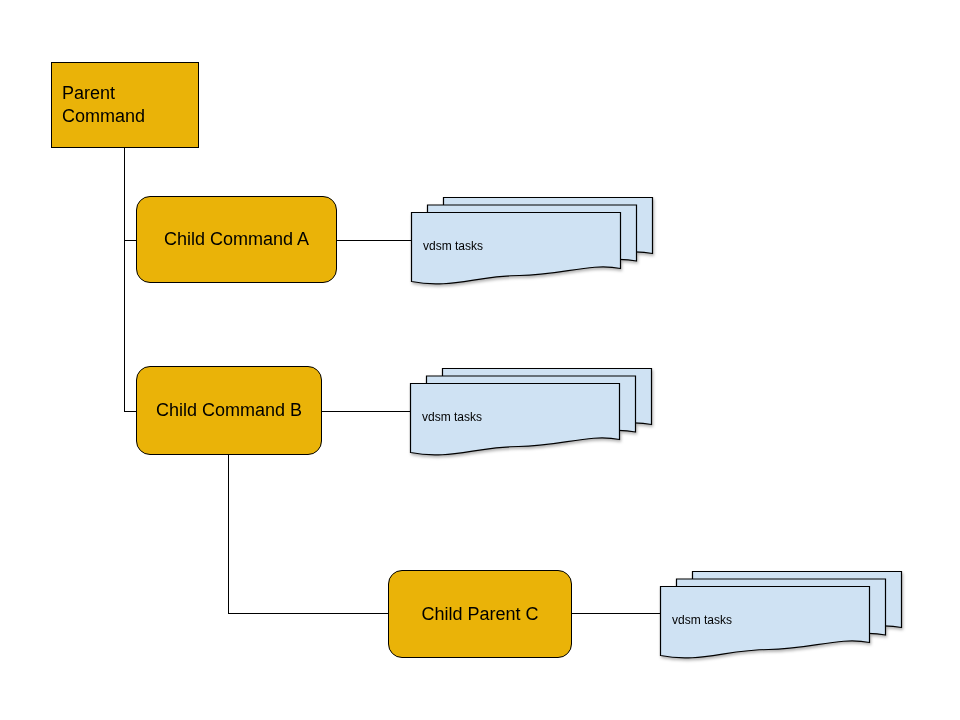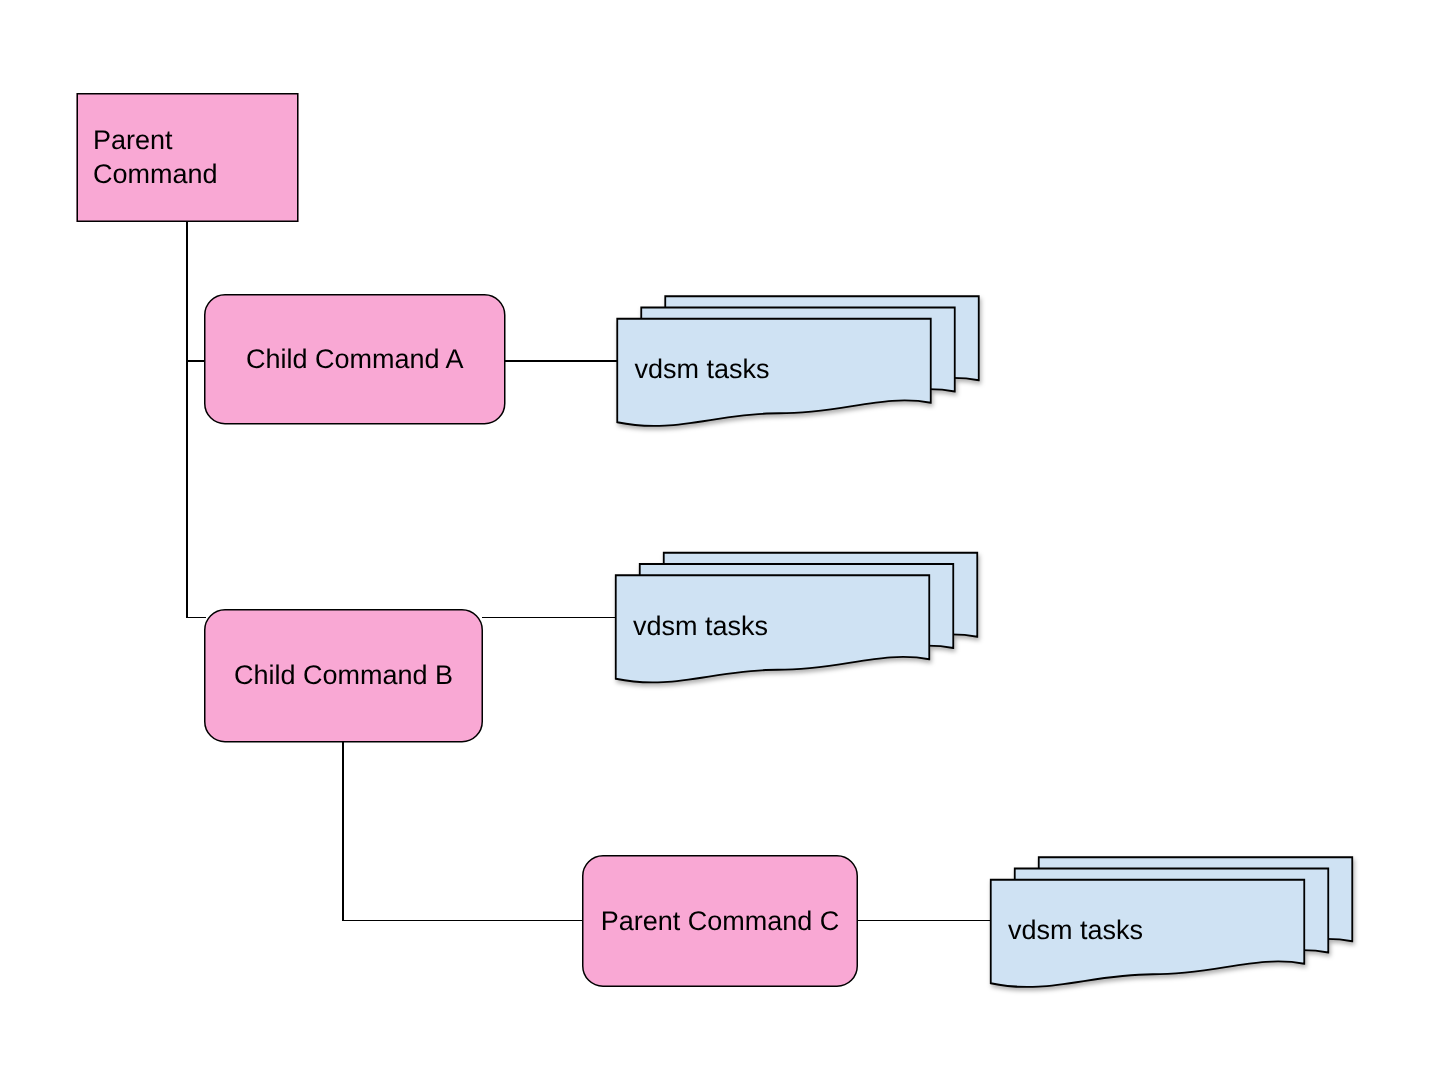--- a/index.html
+++ b/index.html
@@ -20,21 +20,21 @@
   }
   svg.connectors path {
     fill: none;
     stroke: #000000;
     stroke-width: 1;
     shape-rendering: crispEdges;
   }
   .node {
     position: absolute;
     box-sizing: border-box;
-    background: #f9a8d4;
+    background: #eab308;
     border: 1px solid #000000;
     display: flex;
     align-items: center;
     font-size: 18px;
     line-height: 23px;
   }
   .node.sharp {
     justify-content: flex-start;
     padding-left: 10px;
     white-space: pre-line;
@@ -50,21 +50,21 @@
   .doc-stack svg {
     position: absolute;
     left: 0; top: 0;
     overflow: visible;
     filter: drop-shadow(1px 2px 1.5px rgba(0,0,0,0.30));
   }
   .doc-stack .doc-label {
     position: absolute;
     left: 12px;
     top: 39px;
-    font-size: 18px;
+    font-size: 12px;
     line-height: 20px;
     white-space: nowrap;
   }
 </style>
 </head>
 <body>
 
 <div class="canvas">
 
   <svg class="connectors" viewBox="0 0 960 720">
@@ -78,26 +78,26 @@
 
   <div class="node sharp" style="left:51px; top:62px; width:148px; height:86px;">
     <span>Parent
 Command</span>
   </div>
 
   <div class="node rounded" style="left:136px; top:196px; width:201px; height:87px;">
     <span>Child Command A</span>
   </div>
 
-  <div class="node rounded" style="left:136px; top:366px; width:186px; height:89px;margin-top:40px;">
+  <div class="node rounded" style="left:136px; top:366px; width:186px; height:89px;">
     <span>Child Command B</span>
   </div>
 
   <div class="node rounded" style="left:388px; top:570px; width:184px; height:88px;">
-    <span>Parent Command C</span>
+    <span>Child Parent C</span>
   </div>
 
   <div class="doc-stack" style="left:411px; top:197px; width:242px; height:96px;">
     <svg width="242" height="96" viewBox="0 0 242 96">
       <g fill="#cfe2f3" stroke="#000000" stroke-width="1.2">
         <path transform="translate(32.5,0.5)" d="M0 0 H209 V56 C178 50 150 63 108 63 C66 63 38 77 0 69 Z"></path>
         <path transform="translate(16.5,8)" d="M0 0 H209 V56 C178 50 150 63 108 63 C66 63 38 77 0 69 Z"></path>
         <path transform="translate(0.5,15.5)" d="M0 0 H209 V56 C178 50 150 63 108 63 C66 63 38 77 0 69 Z"></path>
       </g>
     </svg>

